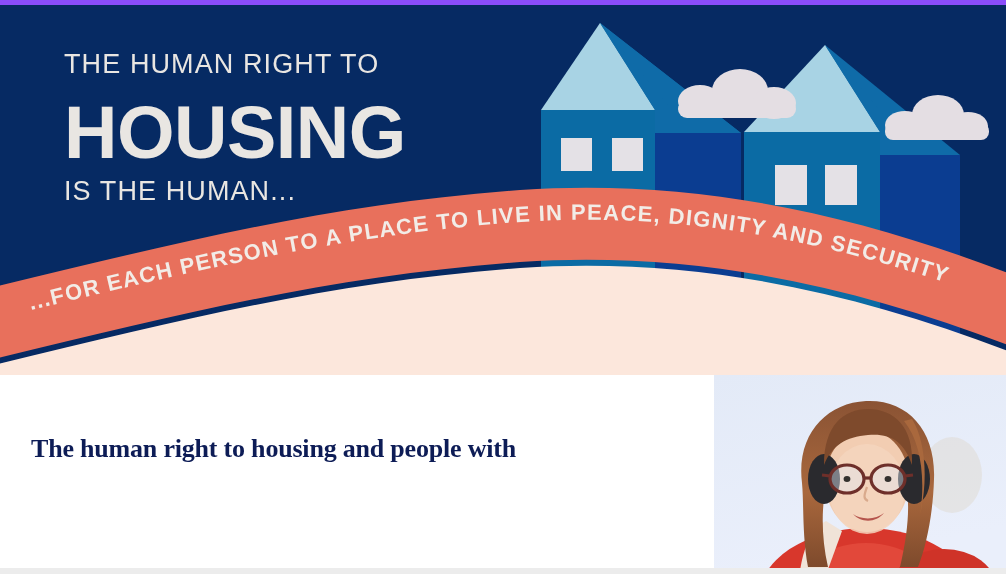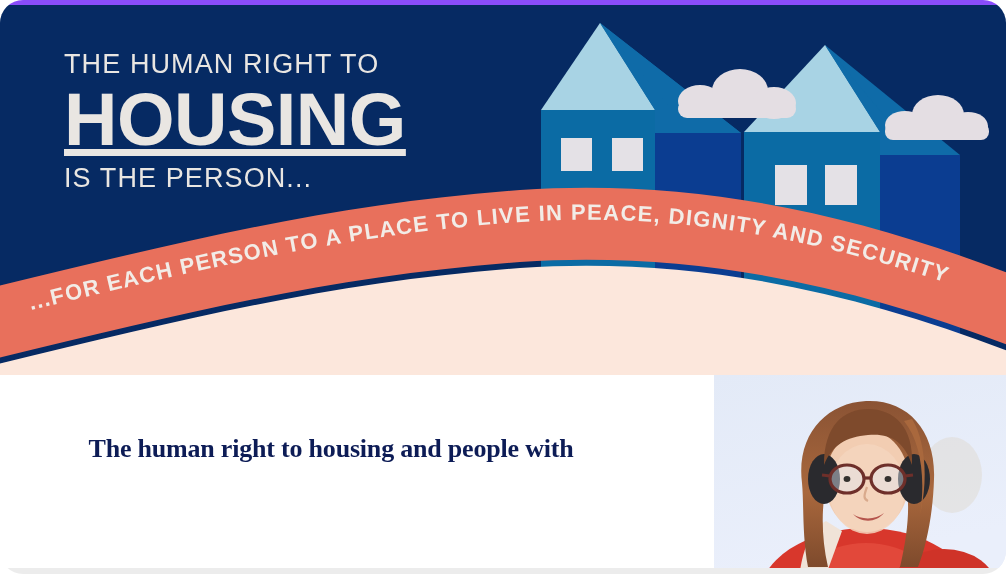--- a/index.html
+++ b/index.html
@@ -1,44 +1,44 @@
 <!DOCTYPE html>
 <html><head>
 <meta charset="utf-8">
 <title>Presentation Slide</title>
 <style>
   html,body{margin:0;padding:0;background:#ffffff;}
   body{width:1006px;height:574px;overflow:hidden;
        font-family:"Liberation Sans",sans-serif;}
 
-  .slide{position:relative;width:1006px;height:574px;background:#ffffff;overflow:hidden;border-radius:23px;}
+  .slide{position:relative;width:1006px;height:574px;background:#ffffff;overflow:hidden;}
 
   
   .accent-bar{position:absolute;left:0;top:0;width:1006px;height:5px;background:#8a4dfb;z-index:40;}
 
   
   .hero{position:absolute;left:0;top:5px;width:1006px;height:370px;background:#062a63;overflow:hidden;}
 
   .hero-svg{position:absolute;left:0;top:0;width:1006px;height:370px;}
 
   
   .headline{position:absolute;left:64px;top:45px;z-index:12;}
   .head-line1{font-size:27px;letter-spacing:1.1px;color:#e9e6e2;font-weight:400;line-height:1.1;}
-  .head-line2{font-size:74px;letter-spacing:-0.5px;color:#e9e6e2;font-weight:700;line-height:0.98;margin-top:4px;text-decoration:underline;}
+  .head-line2{font-size:74px;letter-spacing:-0.5px;color:#e9e6e2;font-weight:700;line-height:0.98;margin-top:17px;}
   .head-line3{font-size:27px;letter-spacing:1.1px;color:#e9e6e2;font-weight:400;line-height:1.1;margin-top:8px;}
 
   
   .wave-wrap{position:absolute;left:0;top:170px;width:1006px;height:240px;z-index:20;pointer-events:none;}
   .wave-text{font-size:22px;font-weight:700;letter-spacing:1.3px;fill:#f2ece7;
              font-family:"Liberation Sans",sans-serif;}
 
   
   .lower{position:absolute;left:0;top:375px;width:1006px;height:193px;background:#ffffff;z-index:5;}
 
-  .titleblock{position:absolute;left:31px;top:432px;width:600px;z-index:25;text-align:center;}
+  .titleblock{position:absolute;left:31px;top:432px;width:600px;z-index:25;}
   .t-line{font-family:"Liberation Serif",serif;font-weight:700;color:#0d1c56;
           font-size:26px;line-height:1.33;letter-spacing:-0.2px;}
 
   
   .video-panel{position:absolute;left:714px;top:375px;width:292px;height:193px;
                overflow:hidden;z-index:30;background:#e6ecf8;}
   .vid-svg{position:absolute;left:0;top:0;width:292px;height:193px;}
 
   
   .bottom-strip{position:absolute;left:0;top:568px;width:1006px;height:6px;background:#ececec;z-index:45;}
@@ -94,21 +94,21 @@
         <ellipse cx="905" cy="120" rx="20" ry="14" fill="#e4dee3"></ellipse>
         <ellipse cx="938" cy="110" rx="26" ry="20" fill="#e4dee3"></ellipse>
         <ellipse cx="968" cy="121" rx="20" ry="14" fill="#e4dee3"></ellipse>
         <rect x="885" y="118" width="104" height="17" rx="8" fill="#e4dee3"></rect>
       </g>
     </svg>
 
     <div class="headline">
       <div class="head-line1">THE HUMAN RIGHT TO</div>
       <div class="head-line2">HOUSING</div>
-      <div class="head-line3">IS THE PERSON...</div>
+      <div class="head-line3">IS THE HUMAN...</div>
     </div>
   </div>
 
   <div class="lower"></div>
 
   <div class="wave-wrap">
     <svg width="1006" height="240" viewBox="0 0 1006 240" preserveAspectRatio="none">
       <defs>
         <path id="wavePath" d="M -10,150 C 180,104 330,66 520,52 C 700,40 860,78 1016,138"></path>
         <clipPath id="heroClip">

